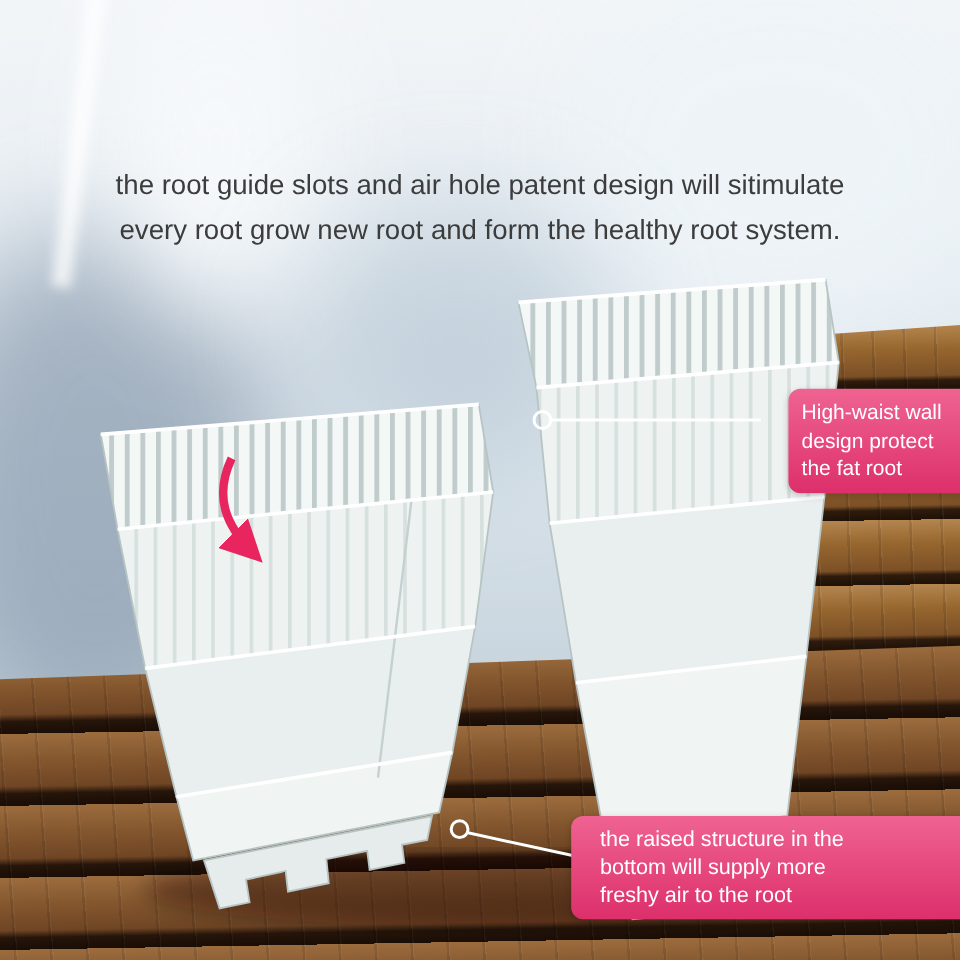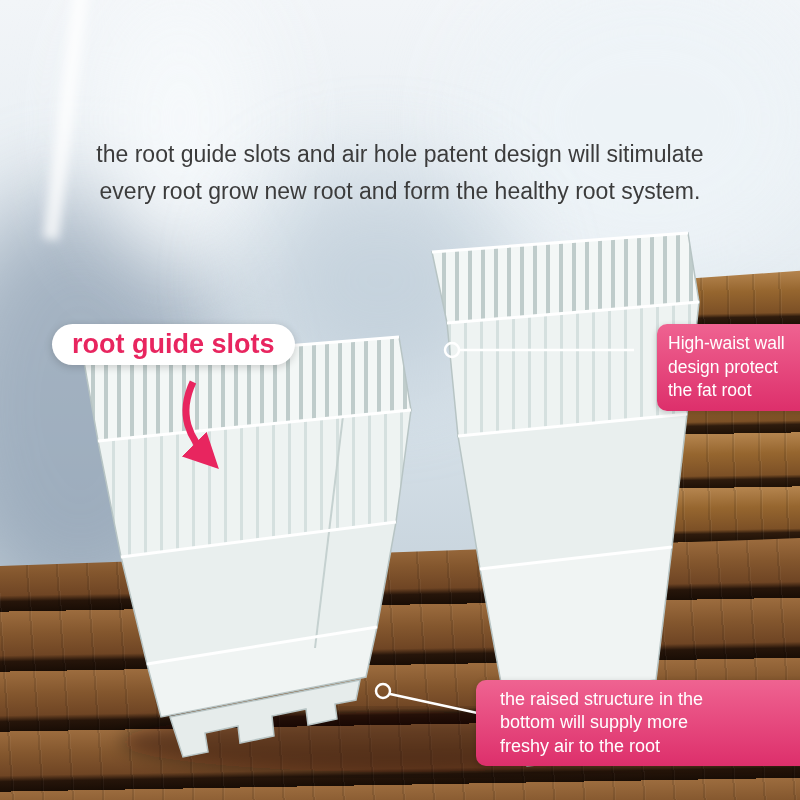--- a/index.html
+++ b/index.html
@@ -127,21 +127,20 @@
     </g>
     <g stroke="#ffffff" stroke-width="2.5" fill="none">
       <circle cx="383" cy="691" r="7"></circle>
       <line x1="390" y1="694" x2="482" y2="714"></line>
     </g>
   </svg>
 
   <p class="subtitle">the root guide slots and air hole patent design will sitimulate
 every root grow new root and form the healthy root system.</p>
 
-  <div class="root-label">root guide slots</div>
   <div class="callout callout-highwaist">High-waist wall
 design protect
 the fat root</div>
   <div class="callout callout-bottom">the raised structure in the
 bottom will supply more
 freshy air to the root</div>
 
 </div>
 
 </body></html>

